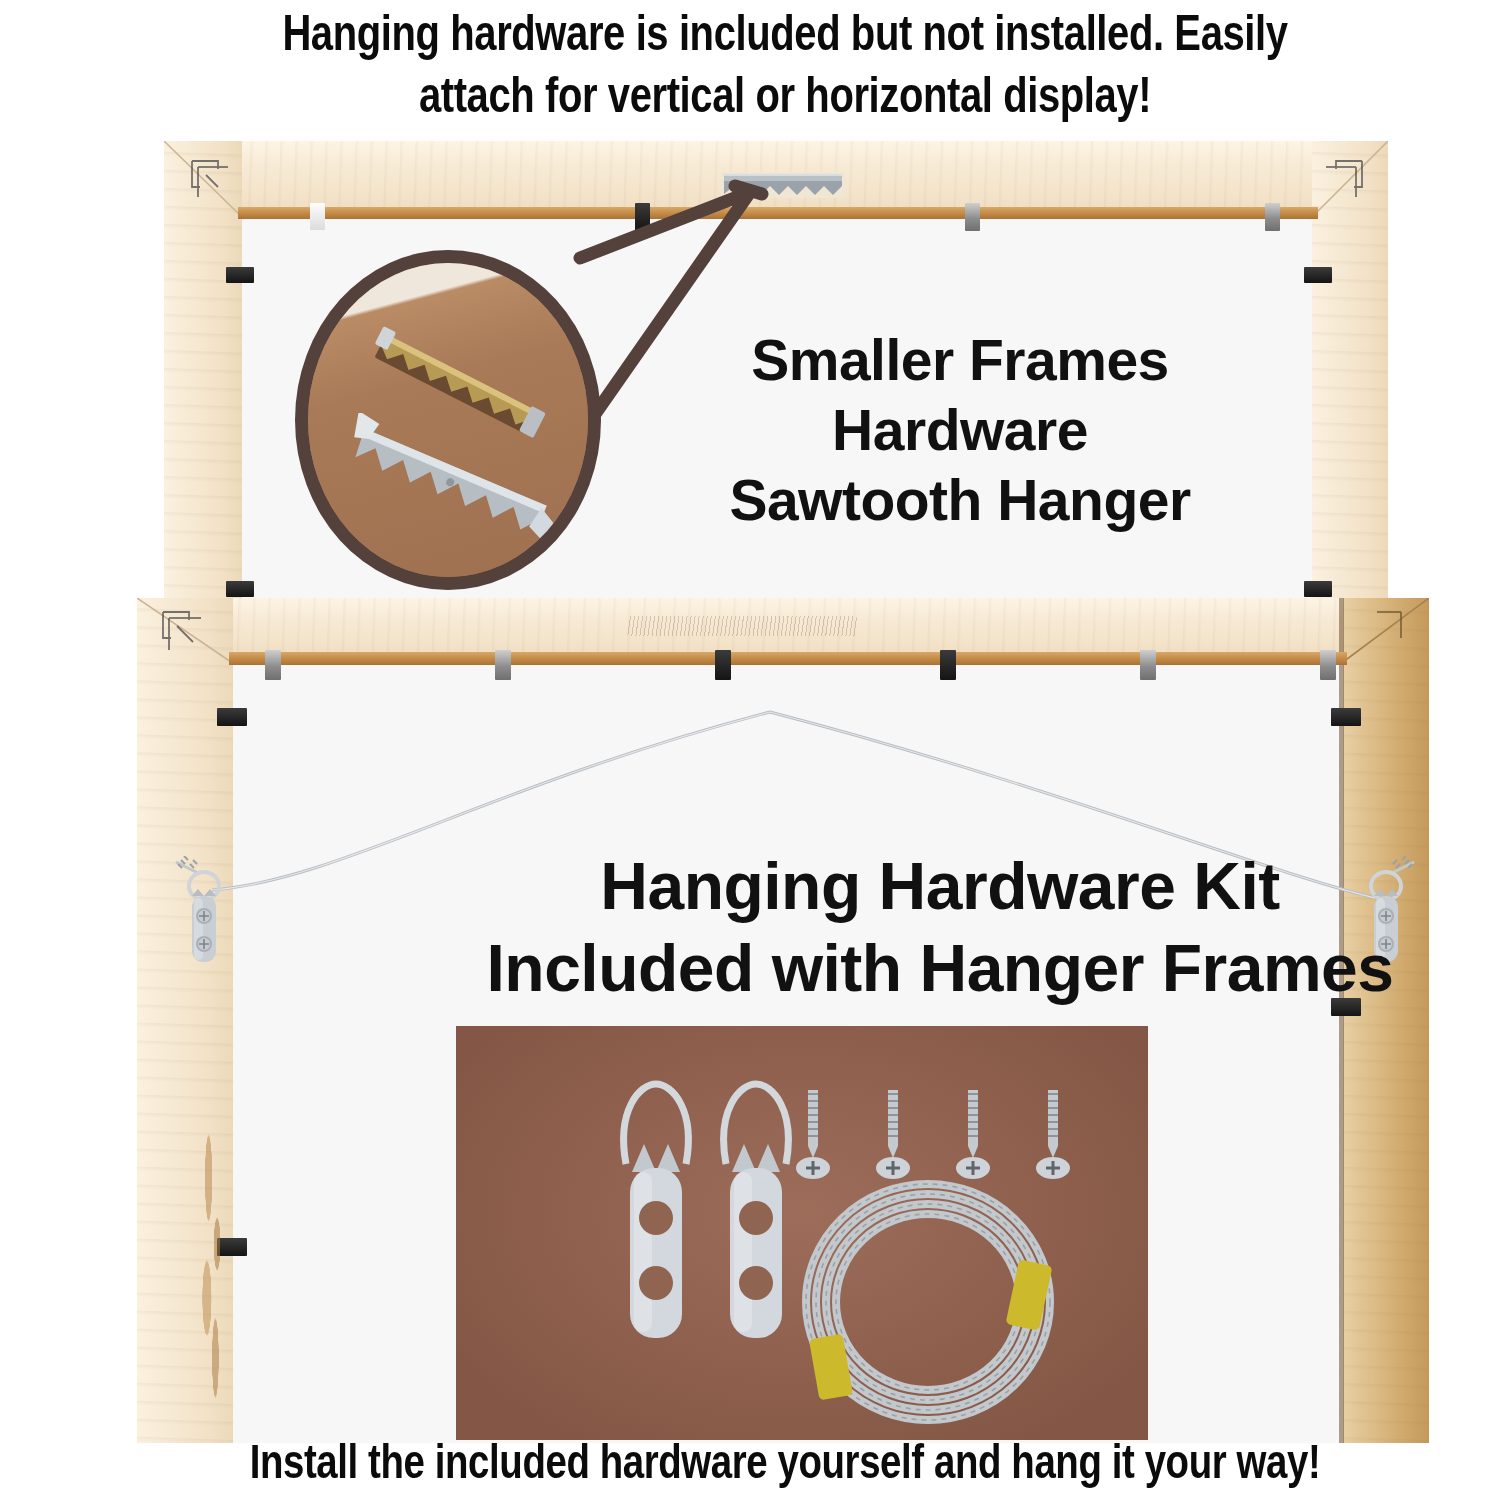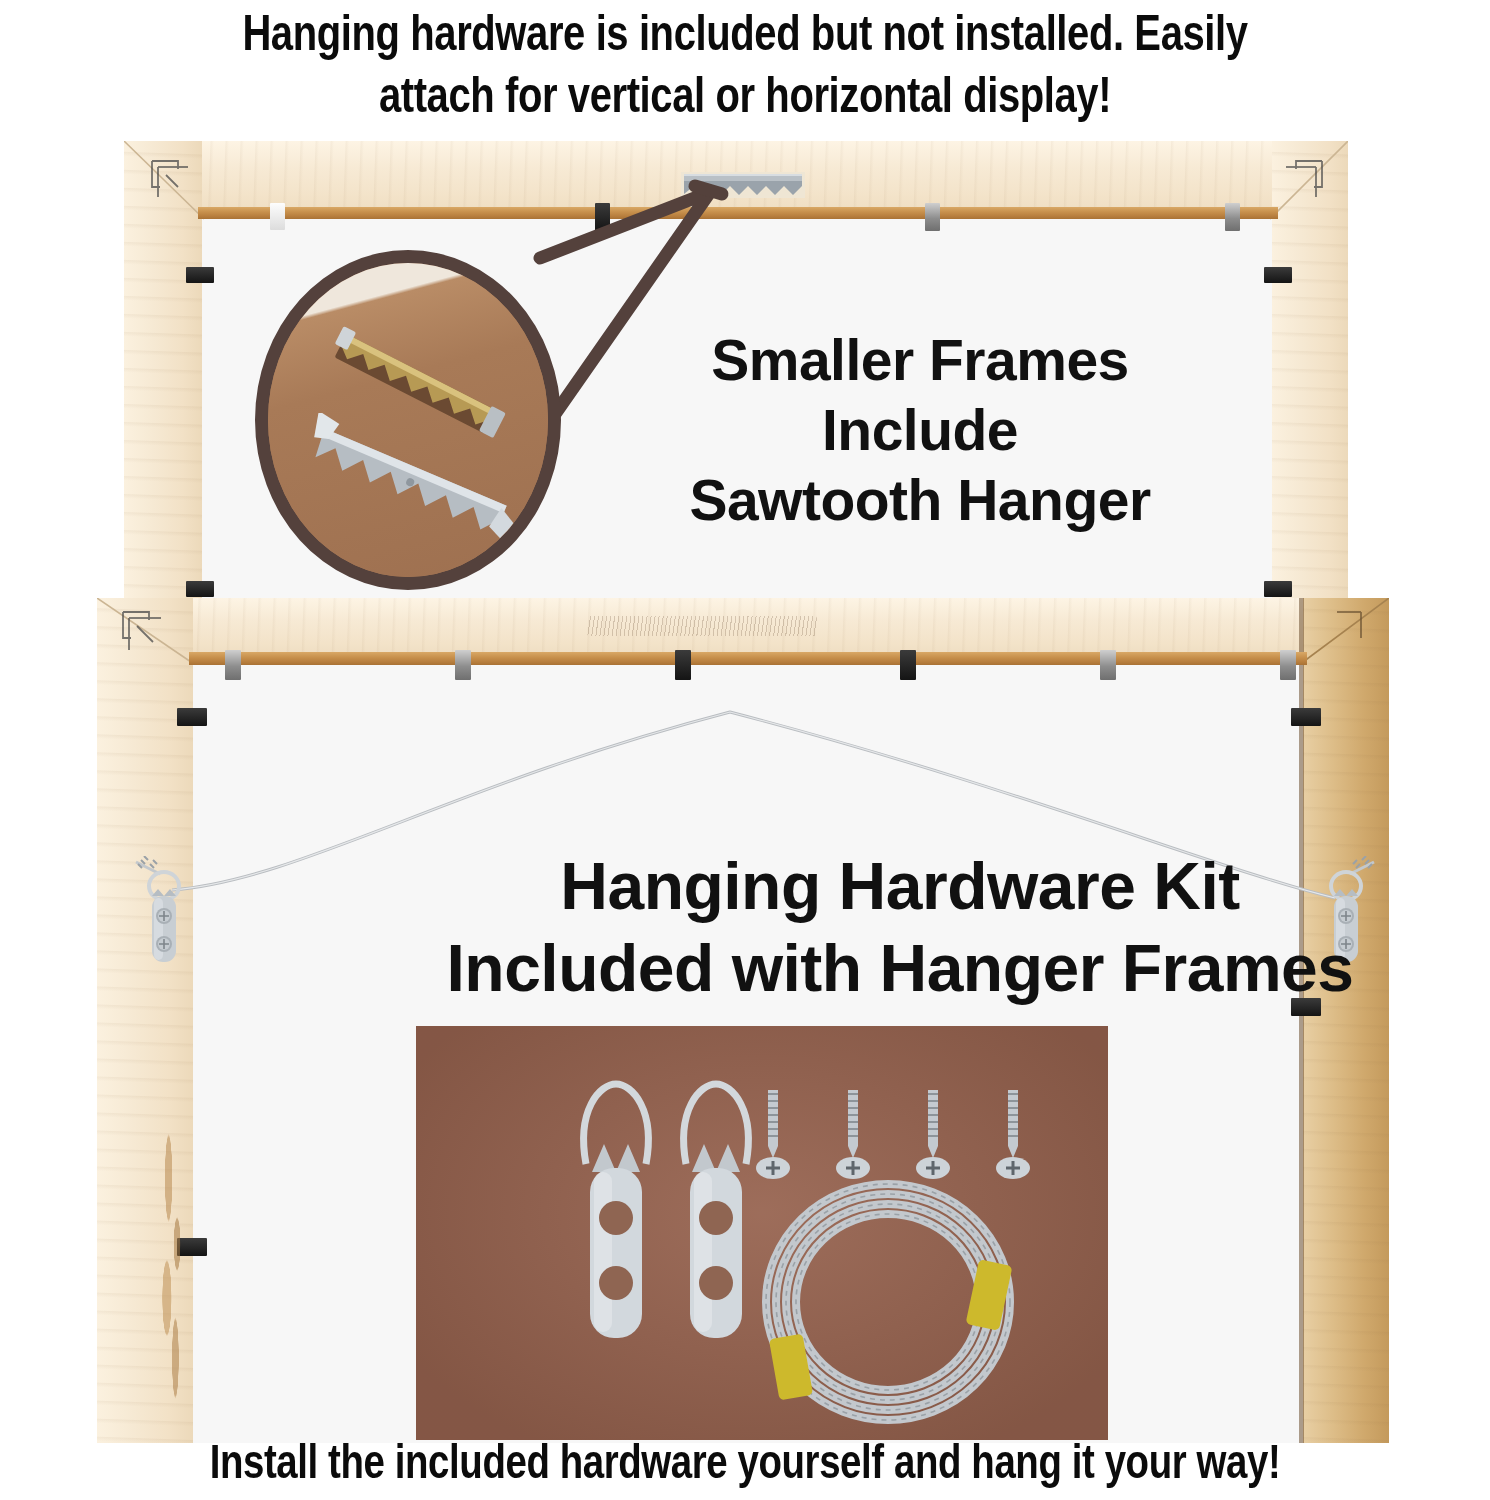--- a/index.html
+++ b/index.html
@@ -1,19 +1,19 @@
 <!DOCTYPE html>
 <html><head>
 <meta charset="utf-8">
 <style>
   html,body{margin:0;padding:0;background:#ffffff;}
   body{width:1490px;height:1500px;position:relative;overflow:hidden;
        font-family:"Liberation Sans",sans-serif;}
 
-  .stage{position:absolute;inset:0;background:#ffffff;}
+  .stage{position:absolute;inset:0;background:#ffffff;margin-left:40px;}
 
   
   .banner-text{
     position:absolute;left:0;width:1490px;text-align:center;
     font-family:"Liberation Sans Narrow","Liberation Sans",sans-serif;
     font-weight:700;color:#0b0b0b;
     transform:scaleX(.80);transform-origin:center top;
     letter-spacing:-0.5px;white-space:pre-line;
   }
   #headline{top:2px;font-size:50px;line-height:62px;}
@@ -195,21 +195,21 @@
                  L130 68 L115 86 L100 68 L85 86 L70 68 L55 86 L40 68 L25 84 Z" fill="#b6bdc3"></path>
         <path d="M22 54 H220 V62 H22 Z" fill="#dfe4e8"></path>
         <path d="M10 40 L34 44 L30 62 L16 66 Z" fill="#e2e7ea"></path>
         <path d="M216 58 L238 70 L230 88 L212 80 Z" fill="#d3d9de"></path>
         <circle cx="122" cy="70" r="4" fill="#8f979e"></circle>
       </g>
     </svg>
   </div>
 
   <div class="overlay-text" id="smaller-frames-text">Smaller Frames
-Include
+Hardware
 Sawtooth Hanger</div>
 
   <div class="frame" id="lower-frame" style="left:97px;top:598px;width:1292px;height:845px;">
 
     <div class="board" style="position:absolute;left:92px;top:66px;width:1118px;height:779px;"></div>
 
     <div class="rail cream" style="left:0;top:0;width:1292px;height:62px;">
         <span class="grain"></span>
       </div>
     <div class="rail cream-v" style="left:0;top:0;width:96px;height:845px;">

